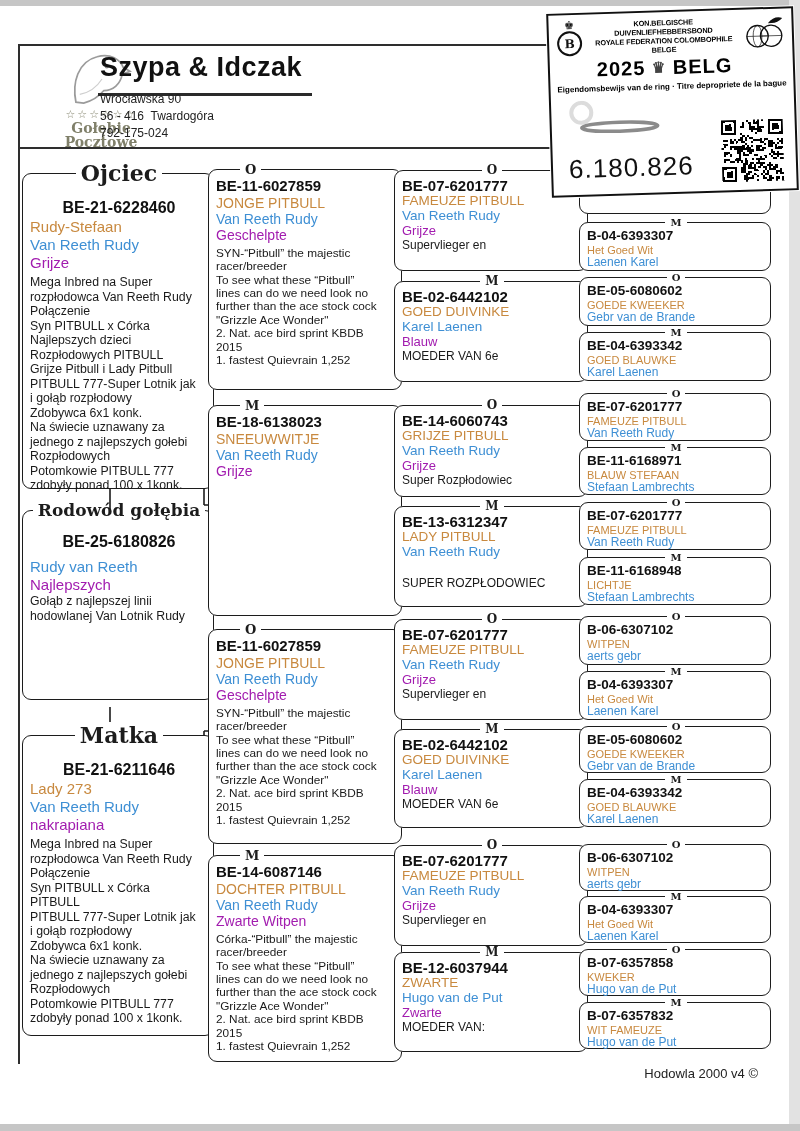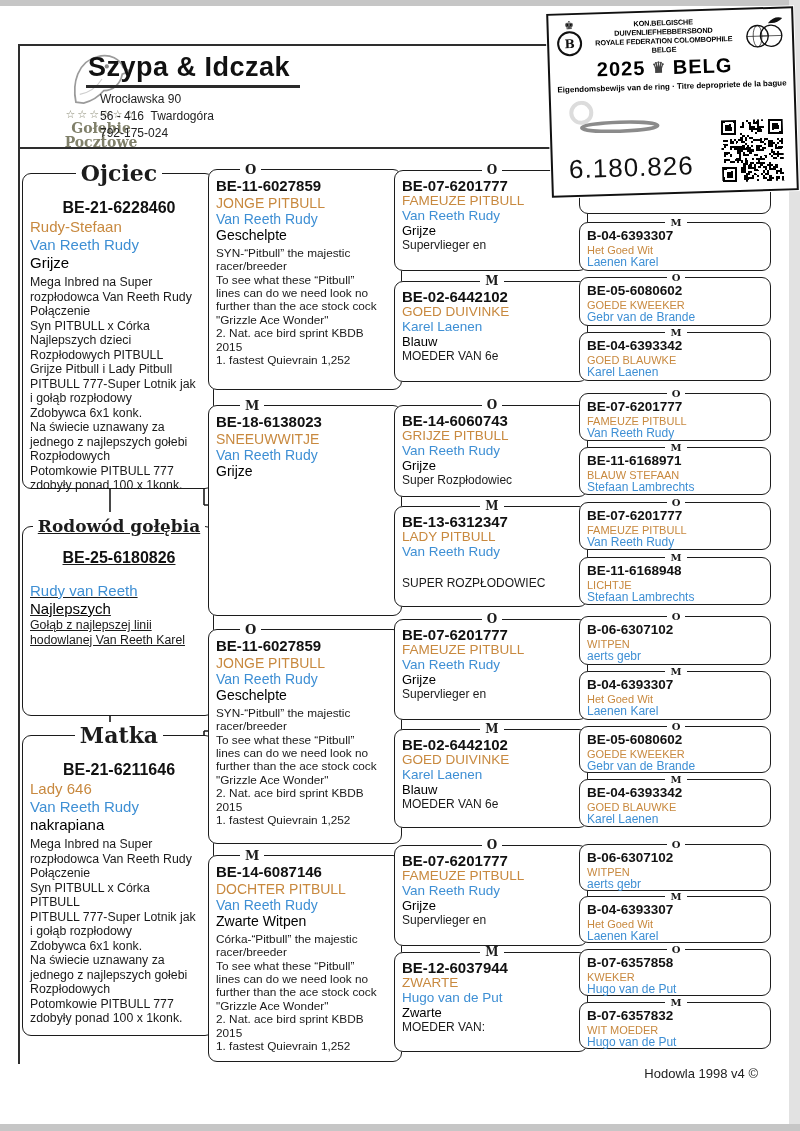--- a/index.html
+++ b/index.html
@@ -1,44 +1,44 @@
 <!DOCTYPE html>
 <html><head>
 <meta charset="utf-8">
 <style>
   html,body{margin:0;padding:0;background:#fff;}
   #page{position:relative;width:800px;height:1131px;background:#fff;overflow:hidden;
         font-family:"Liberation Sans",sans-serif;color:#1a1a1a;}
   .scanband{position:absolute;background:#c6c6c6;}
   .rule{position:absolute;background:#2e2e2e;}
   
-  .title{position:absolute;left:86px;top:52px;font-size:27px;font-weight:bold;color:#111;
-         border-bottom:3px solid #2a2a2a;padding:0 10px 2px 2px;letter-spacing:.5px;}
+  .title{position:absolute;left:98px;top:52px;font-size:27px;font-weight:bold;color:#111;
+         border-bottom:3px solid #2a2a2a;padding:0 10px 10px 2px;letter-spacing:.5px;}
   .addr{position:absolute;left:100px;top:91px;font-size:12px;line-height:1.4;color:#222;white-space:pre-wrap;}
   .logo{position:absolute;left:26px;top:50px;width:150px;text-align:center;}
   .logo-stars{font-size:11px;letter-spacing:2px;color:#8f8f7a;margin-top:-2px;}
   .logo-name{font-family:"DejaVu Serif",serif;font-weight:bold;font-size:14px;line-height:1.0;color:#80806a;}
   
   fieldset.pbox{position:absolute;margin:0;min-width:0;border:1.6px solid #1c1c1c;border-radius:9px;
         background:#fff;padding:0 5px 2px 7px;z-index:2;}
   fieldset.pbox legend{font-family:"DejaVu Serif",serif;font-weight:bold;color:#1c1c1c;padding:0 5px;}
   .g1 legend{margin:12px auto;font-size:22px;}
   .g1 legend.t-mid{font-size:17px;}
   .g2 legend{margin-left:24px;font-size:13px;}
   .g3 legend{margin:0 auto;font-size:12px;}
   .g4 legend{margin:0 auto;font-size:10px;}
   .ring{font-weight:bold;color:#111;}
   .name{color:#c8893f;}
   .fancier{color:#3e8fd4;}
-  .colorline{color:#000000;}
+  .colorline{color:#a21caf;}
   .desc{color:#1a1a1a;white-space:pre-wrap;}
   .g1 .ring{font-size:16px;line-height:1.25;text-align:center;}
   .g1 .name,.g1 .fancier,.g1 .colorline{font-size:15px;line-height:1.2;}
   .g1 .desc{font-size:12.3px;line-height:1.18;margin-top:3px;}
-  .g1 .gap-top{margin-top:14px;}
+  .g1 .gap-top{margin-top:6px;}
   .g2 .ring{font-size:15px;line-height:1.2;}
   .g2 .name,.g2 .fancier,.g2 .colorline{font-size:14px;line-height:1.16;}
   .g2 .desc{font-size:11.8px;line-height:1.14;margin-top:3px;}
   .g3 .ring{font-size:15px;line-height:1.15;}
   .g3 .name,.g3 .fancier{font-size:13.5px;line-height:1.1;}
   .g3 .colorline{font-size:13px;line-height:1.1;min-height:14px;}
   .g3 .desc{font-size:12px;line-height:1.1;margin-top:1px;}
   .g4 .ring{font-size:13.5px;line-height:1.15;}
   .g4 .name{font-size:11px;line-height:1.1;}
   .g4 .fancier{font-size:12px;line-height:1.1;}
@@ -126,33 +126,33 @@
 PITBULL 777-Super Lotnik jak
 i gołąb rozpłodowy
 Zdobywca 6x1 konk.
 Na świecie uznawany za
 jednego z najlepszych gołebi
 Rozpłodowych
 Potomkowie PITBULL 777
 zdobyły ponad 100 x 1konk.</div>
   </fieldset>
 
-  <fieldset class="pbox g1" style="left:22px;top:516px;width:178px;height:196px;text-decoration:underline;">
+  <fieldset class="pbox g1" style="left:22px;top:500px;width:178px;height:196px;">
     <legend class="t-mid">Rodowód gołębia</legend>
     <div class="ring">BE-25-6180826</div>
     <div class="fancier gap-top">Rudy van Reeth</div>
     <div class="colorline">Najlepszych</div>
     <div class="desc" style="margin-top:0;">Gołąb z najlepszej linii
-hodowlanej Van Reeth Karel</div>
+hodowlanej Van Lotnik Rudy</div>
   </fieldset>
 
   <fieldset class="pbox g1" style="left:22px;top:722px;width:178px;height:310px;">
     <legend>Matka</legend>
     <div class="ring">BE-21-6211646</div>
-    <div class="name">Lady 646</div>
+    <div class="name">Lady 273</div>
     <div class="fancier">Van Reeth Rudy</div>
     <div class="colorline">nakrapiana</div>
     <div class="desc">Mega Inbred na Super
 rozpłodowca Van Reeth Rudy
 Połączenie
 Syn PITBULL x Córka
 PITBULL
 PITBULL 777-Super Lotnik jak
 i gołąb rozpłodowy
 Zdobywca 6x1 konk.
@@ -394,21 +394,21 @@
   <fieldset class="pbox g4" style="left:579px;top:944px;width:178px;height:48px;">
     <legend>O</legend>
     <div class="ring">B-07-6357858</div>
     <div class="name">KWEKER</div>
     <div class="fancier">Hugo van de Put</div>
   </fieldset>
 
   <fieldset class="pbox g4" style="left:579px;top:997px;width:178px;height:48px;">
     <legend>M</legend>
     <div class="ring">B-07-6357832</div>
-    <div class="name">WIT MOEDER</div>
+    <div class="name">WIT FAMEUZE</div>
     <div class="fancier">Hugo van de Put</div>
   </fieldset>
 
   <div class="stamp">
     <div class="stamp-top">
       <div class="em-l">
         <div class="em-crown">♚</div>
         <div class="em-b">B</div>
       </div>
       <div class="stamp-fed">
@@ -441,14 +441,14 @@
           <rect x="2" y="2" width="3" height="3"></rect>
         <path fill-rule="evenodd" d="M22 0h7v7h-7zm1 1v5h5V1z"></path>
           <rect x="24" y="2" width="3" height="3"></rect>
         <path fill-rule="evenodd" d="M0 22h7v7H0zm1 1v5h5v-5z"></path>
           <rect x="2" y="24" width="3" height="3"></rect>
       </g>
       <path class="qr-fill" fill="#000" d="M12 0h1v1h-1zM15 0h1v1h-1zM17 0h1v1h-1zM19 0h1v1h-1zM10 1h1v1h-1zM13 1h1v1h-1zM15 1h1v1h-1zM16 1h1v1h-1zM17 1h1v1h-1zM10 2h1v1h-1zM13 2h1v1h-1zM17 2h1v1h-1zM9 3h1v1h-1zM10 3h1v1h-1zM13 3h1v1h-1zM14 3h1v1h-1zM15 3h1v1h-1zM17 3h1v1h-1zM18 3h1v1h-1zM19 3h1v1h-1zM13 4h1v1h-1zM14 4h1v1h-1zM15 4h1v1h-1zM16 4h1v1h-1zM17 4h1v1h-1zM18 4h1v1h-1zM14 5h1v1h-1zM17 5h1v1h-1zM18 5h1v1h-1zM9 6h1v1h-1zM16 6h1v1h-1zM10 7h1v1h-1zM12 7h1v1h-1zM9 8h1v1h-1zM11 8h1v1h-1zM13 8h1v1h-1zM14 8h1v1h-1zM1 9h1v1h-1zM2 9h1v1h-1zM4 9h1v1h-1zM6 9h1v1h-1zM8 9h1v1h-1zM9 9h1v1h-1zM11 9h1v1h-1zM15 9h1v1h-1zM16 9h1v1h-1zM17 9h1v1h-1zM18 9h1v1h-1zM20 9h1v1h-1zM21 9h1v1h-1zM26 9h1v1h-1zM28 9h1v1h-1zM4 10h1v1h-1zM5 10h1v1h-1zM7 10h1v1h-1zM9 10h1v1h-1zM10 10h1v1h-1zM14 10h1v1h-1zM18 10h1v1h-1zM19 10h1v1h-1zM22 10h1v1h-1zM23 10h1v1h-1zM27 10h1v1h-1zM28 10h1v1h-1zM1 11h1v1h-1zM2 11h1v1h-1zM11 11h1v1h-1zM20 11h1v1h-1zM22 11h1v1h-1zM23 11h1v1h-1zM24 11h1v1h-1zM26 11h1v1h-1zM28 11h1v1h-1zM1 12h1v1h-1zM4 12h1v1h-1zM5 12h1v1h-1zM6 12h1v1h-1zM7 12h1v1h-1zM8 12h1v1h-1zM9 12h1v1h-1zM10 12h1v1h-1zM12 12h1v1h-1zM14 12h1v1h-1zM16 12h1v1h-1zM17 12h1v1h-1zM18 12h1v1h-1zM22 12h1v1h-1zM23 12h1v1h-1zM25 12h1v1h-1zM0 13h1v1h-1zM4 13h1v1h-1zM6 13h1v1h-1zM7 13h1v1h-1zM8 13h1v1h-1zM9 13h1v1h-1zM10 13h1v1h-1zM11 13h1v1h-1zM12 13h1v1h-1zM13 13h1v1h-1zM16 13h1v1h-1zM17 13h1v1h-1zM19 13h1v1h-1zM20 13h1v1h-1zM25 13h1v1h-1zM26 13h1v1h-1zM27 13h1v1h-1zM28 13h1v1h-1zM7 14h1v1h-1zM8 14h1v1h-1zM9 14h1v1h-1zM12 14h1v1h-1zM13 14h1v1h-1zM14 14h1v1h-1zM16 14h1v1h-1zM17 14h1v1h-1zM18 14h1v1h-1zM19 14h1v1h-1zM23 14h1v1h-1zM1 15h1v1h-1zM2 15h1v1h-1zM3 15h1v1h-1zM7 15h1v1h-1zM8 15h1v1h-1zM10 15h1v1h-1zM13 15h1v1h-1zM23 15h1v1h-1zM24 15h1v1h-1zM26 15h1v1h-1zM1 16h1v1h-1zM4 16h1v1h-1zM8 16h1v1h-1zM10 16h1v1h-1zM11 16h1v1h-1zM12 16h1v1h-1zM15 16h1v1h-1zM16 16h1v1h-1zM22 16h1v1h-1zM24 16h1v1h-1zM25 16h1v1h-1zM26 16h1v1h-1zM27 16h1v1h-1zM28 16h1v1h-1zM8 17h1v1h-1zM18 17h1v1h-1zM20 17h1v1h-1zM23 17h1v1h-1zM26 17h1v1h-1zM1 18h1v1h-1zM2 18h1v1h-1zM3 18h1v1h-1zM6 18h1v1h-1zM7 18h1v1h-1zM8 18h1v1h-1zM11 18h1v1h-1zM14 18h1v1h-1zM16 18h1v1h-1zM17 18h1v1h-1zM18 18h1v1h-1zM19 18h1v1h-1zM24 18h1v1h-1zM25 18h1v1h-1zM27 18h1v1h-1zM28 18h1v1h-1zM1 19h1v1h-1zM4 19h1v1h-1zM5 19h1v1h-1zM7 19h1v1h-1zM9 19h1v1h-1zM11 19h1v1h-1zM17 19h1v1h-1zM10 20h1v1h-1zM11 20h1v1h-1zM13 20h1v1h-1zM14 20h1v1h-1zM16 20h1v1h-1zM17 20h1v1h-1zM18 20h1v1h-1zM19 20h1v1h-1zM22 20h1v1h-1zM10 21h1v1h-1zM12 21h1v1h-1zM13 21h1v1h-1zM15 21h1v1h-1zM18 21h1v1h-1zM21 21h1v1h-1zM22 21h1v1h-1zM23 21h1v1h-1zM25 21h1v1h-1zM9 22h1v1h-1zM10 22h1v1h-1zM12 22h1v1h-1zM13 22h1v1h-1zM14 22h1v1h-1zM15 22h1v1h-1zM17 22h1v1h-1zM19 22h1v1h-1zM20 22h1v1h-1zM22 22h1v1h-1zM24 22h1v1h-1zM25 22h1v1h-1zM9 23h1v1h-1zM10 23h1v1h-1zM15 23h1v1h-1zM16 23h1v1h-1zM20 23h1v1h-1zM22 23h1v1h-1zM23 23h1v1h-1zM24 23h1v1h-1zM27 23h1v1h-1zM9 24h1v1h-1zM10 24h1v1h-1zM12 24h1v1h-1zM13 24h1v1h-1zM19 24h1v1h-1zM21 24h1v1h-1zM25 24h1v1h-1zM26 24h1v1h-1zM27 24h1v1h-1zM11 25h1v1h-1zM12 25h1v1h-1zM15 25h1v1h-1zM18 25h1v1h-1zM20 25h1v1h-1zM21 25h1v1h-1zM25 25h1v1h-1zM27 25h1v1h-1zM28 25h1v1h-1zM10 26h1v1h-1zM11 26h1v1h-1zM14 26h1v1h-1zM16 26h1v1h-1zM19 26h1v1h-1zM22 26h1v1h-1zM10 27h1v1h-1zM11 27h1v1h-1zM12 27h1v1h-1zM13 27h1v1h-1zM14 27h1v1h-1zM19 27h1v1h-1zM20 27h1v1h-1zM22 27h1v1h-1zM23 27h1v1h-1zM25 27h1v1h-1zM26 27h1v1h-1zM28 27h1v1h-1zM11 28h1v1h-1zM16 28h1v1h-1zM21 28h1v1h-1zM22 28h1v1h-1zM25 28h1v1h-1zM28 28h1v1h-1z"></path>
     </svg>
   </div>
 
-  <div class="footer">Hodowla 1998 v4 ©</div>
+  <div class="footer">Hodowla 2000 v4 ©</div>
 </div>
 
 </body></html>

